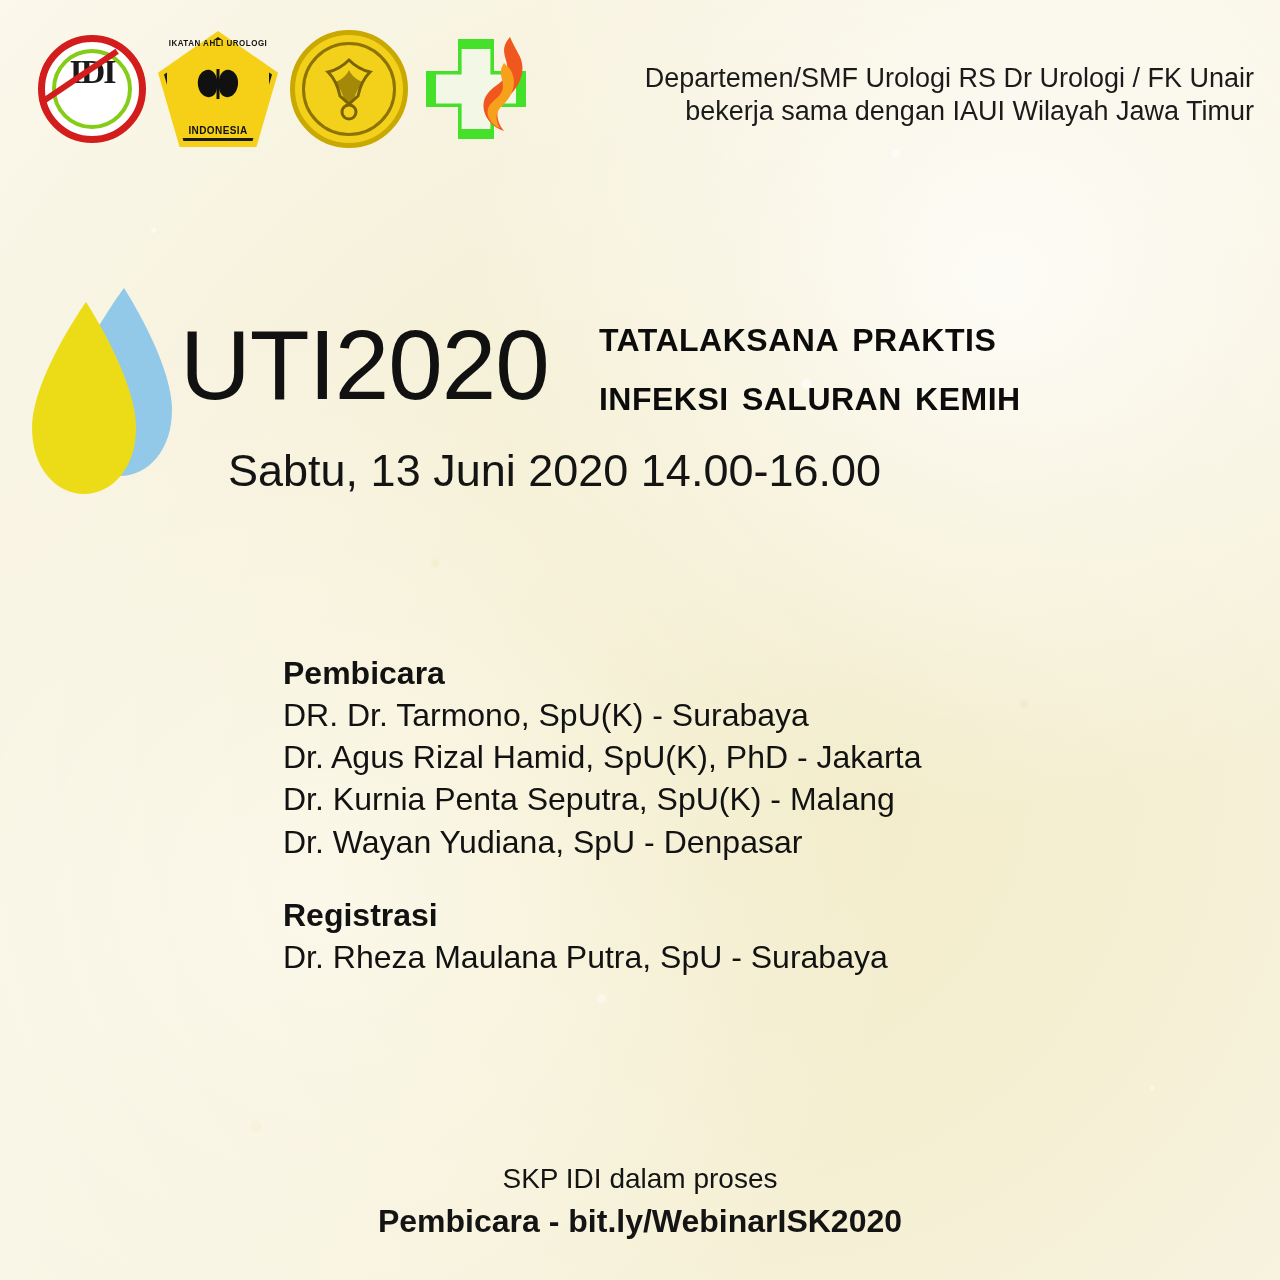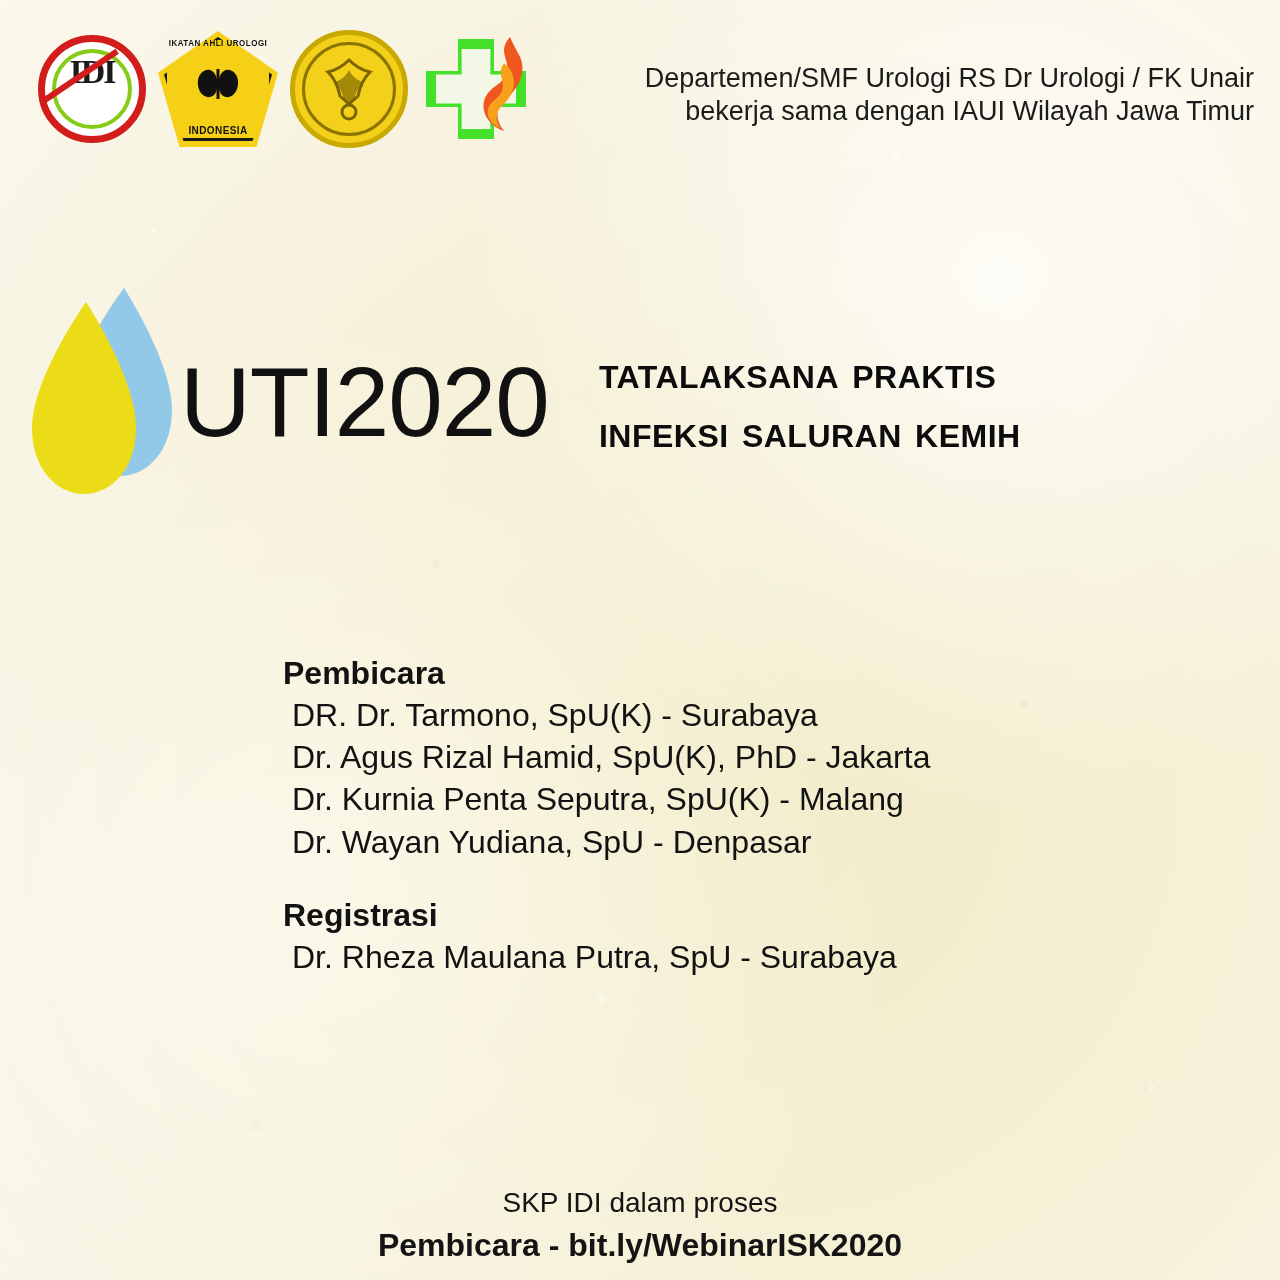--- a/index.html
+++ b/index.html
@@ -236,29 +236,28 @@
     font-weight: bold;
   }
   .people ul {
     list-style: none;
     margin: 0 0 0 0;
     padding: 0;
   }
   .people li {
     font-size: 32px;
     line-height: 1.32;
-    margin-left: 9px;
   }
   .people .group + .group { margin-top: 34px; }
 
   
   .footer {
     position: absolute;
     left: 0; right: 0;
-    bottom: 16px;
+    bottom: 40px;
     text-align: center;
     color: #141414;
   }
   .footer .skp {
     font-size: 28px;
     margin-bottom: 8px;
   }
   .footer .reg {
     font-size: 32px;
     font-weight: bold;
@@ -325,20 +324,21 @@
     </svg>
 
     <div class="title-texts">
       <div class="brand-row">
         <div class="brand">UTI2020</div>
         <div class="headline">
           <span class="l1">Tatalaksana Praktis</span>
           <span class="l2">Infeksi Saluran Kemih</span>
         </div>
       </div>
+      <div class="datetime">Sabtu, 13 Juni 2020 14.00-16.00</div>
     </div>
   </div>
 
   <div class="people">
 
     <div class="group">
       <h3>Pembicara</h3>
       <ul>
         <li>DR. Dr. Tarmono, SpU(K) - Surabaya</li>
         <li>Dr. Agus Rizal Hamid, SpU(K), PhD - Jakarta</li>

